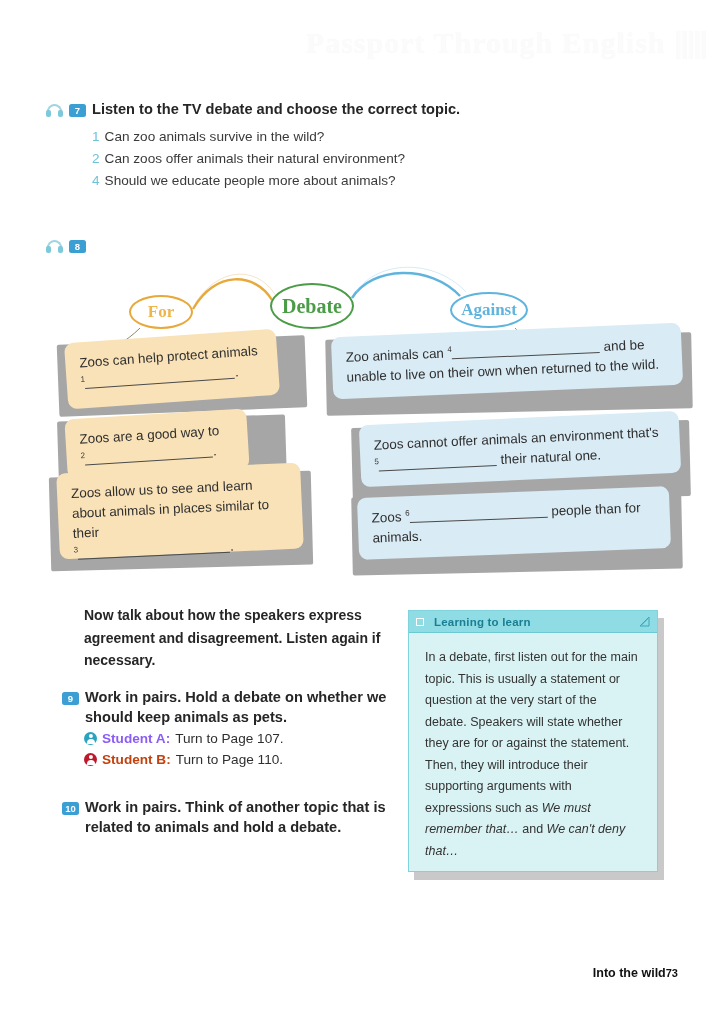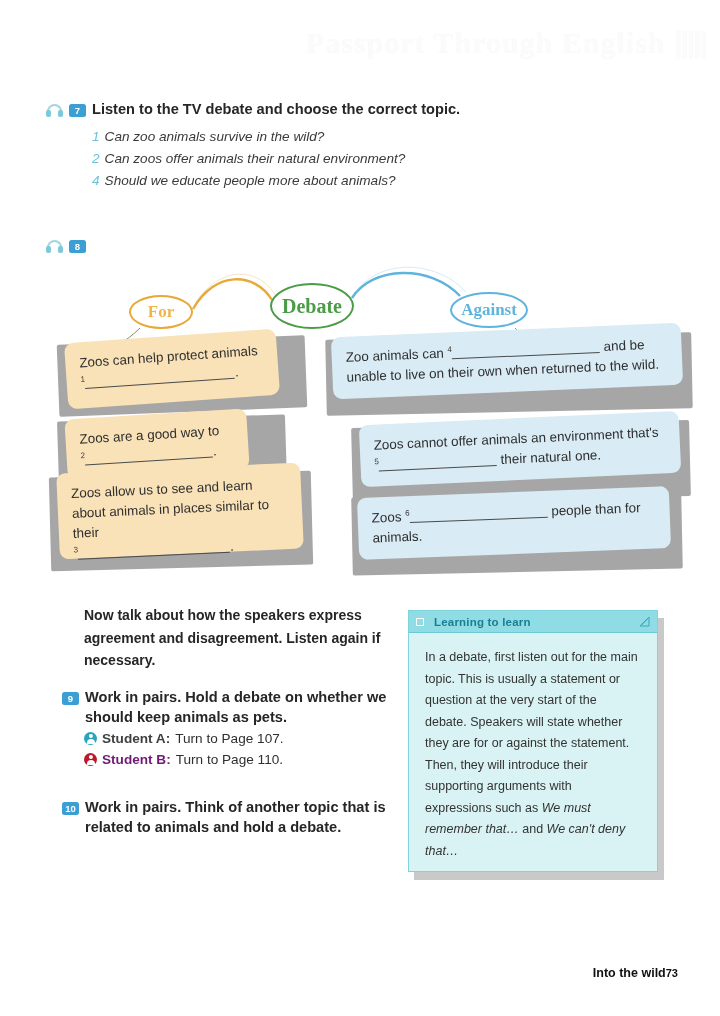--- a/index.html
+++ b/index.html
@@ -47,21 +47,21 @@
     font-size:9.5px;font-weight:bold;text-align:center;
     padding:0 2px;margin-top:4px;
   }
   .ex-title{
     font-size:14.6px;font-weight:bold;line-height:1.36;color:#262626;
     max-width:380px;
   }
   .ex-title-wide{max-width:420px;}
 
   .opt-list{margin:6px 0 0 46px;}
-  .opt{font-size:13.6px;line-height:1.62;color:#3a3a3a;font-style:italic;}
+  .opt{font-size:13.6px;line-height:1.62;color:#3a3a3a;}
   .opt .n{color:#6fc2d8;font-weight:normal;margin-right:5px;}
 
   
   .mindmap{position:absolute;left:0;top:252px;width:720px;height:340px;}
   .mindmap svg{position:absolute;left:0;top:0;}
 
   .node{
     position:absolute;display:flex;align-items:center;justify-content:center;
     font-family:"Liberation Serif", serif;font-weight:bold;
     border-radius:50%;
@@ -111,22 +111,22 @@
   .person-icon::before{
     content:"";position:absolute;left:50%;top:2.2px;transform:translateX(-50%);
     width:4.2px;height:4.2px;border-radius:50%;background:#fff;
   }
   .person-icon::after{
     content:"";position:absolute;left:50%;top:7.4px;transform:translateX(-50%);
     width:8px;height:5px;border-radius:4px 4px 0 0;background:#fff;
   }
   .person-a{background:#2aa3bf;}
   .person-b{background:#c0182b;}
-  .stu-name-a{color:#404040;font-weight:bold;text-align:center;}
-  .stu-name-b{color:#701a75;font-weight:bold;}
+  .stu-name-a{color:#8b5cf6;font-weight:bold;text-align:center;}
+  .stu-name-b{color:#c2410c;font-weight:bold;}
   .stu-rest{color:#2f2f2f;}
 
   
   .l2l-shadow{
     position:absolute;left:414px;top:618px;width:250px;height:262px;background:#c9c9c9;
   }
   .l2l{
     position:absolute;left:408px;top:610px;width:250px;height:262px;
     background:#d9f2f3;border:1px solid #7fd3dc;box-sizing:border-box;
   }

